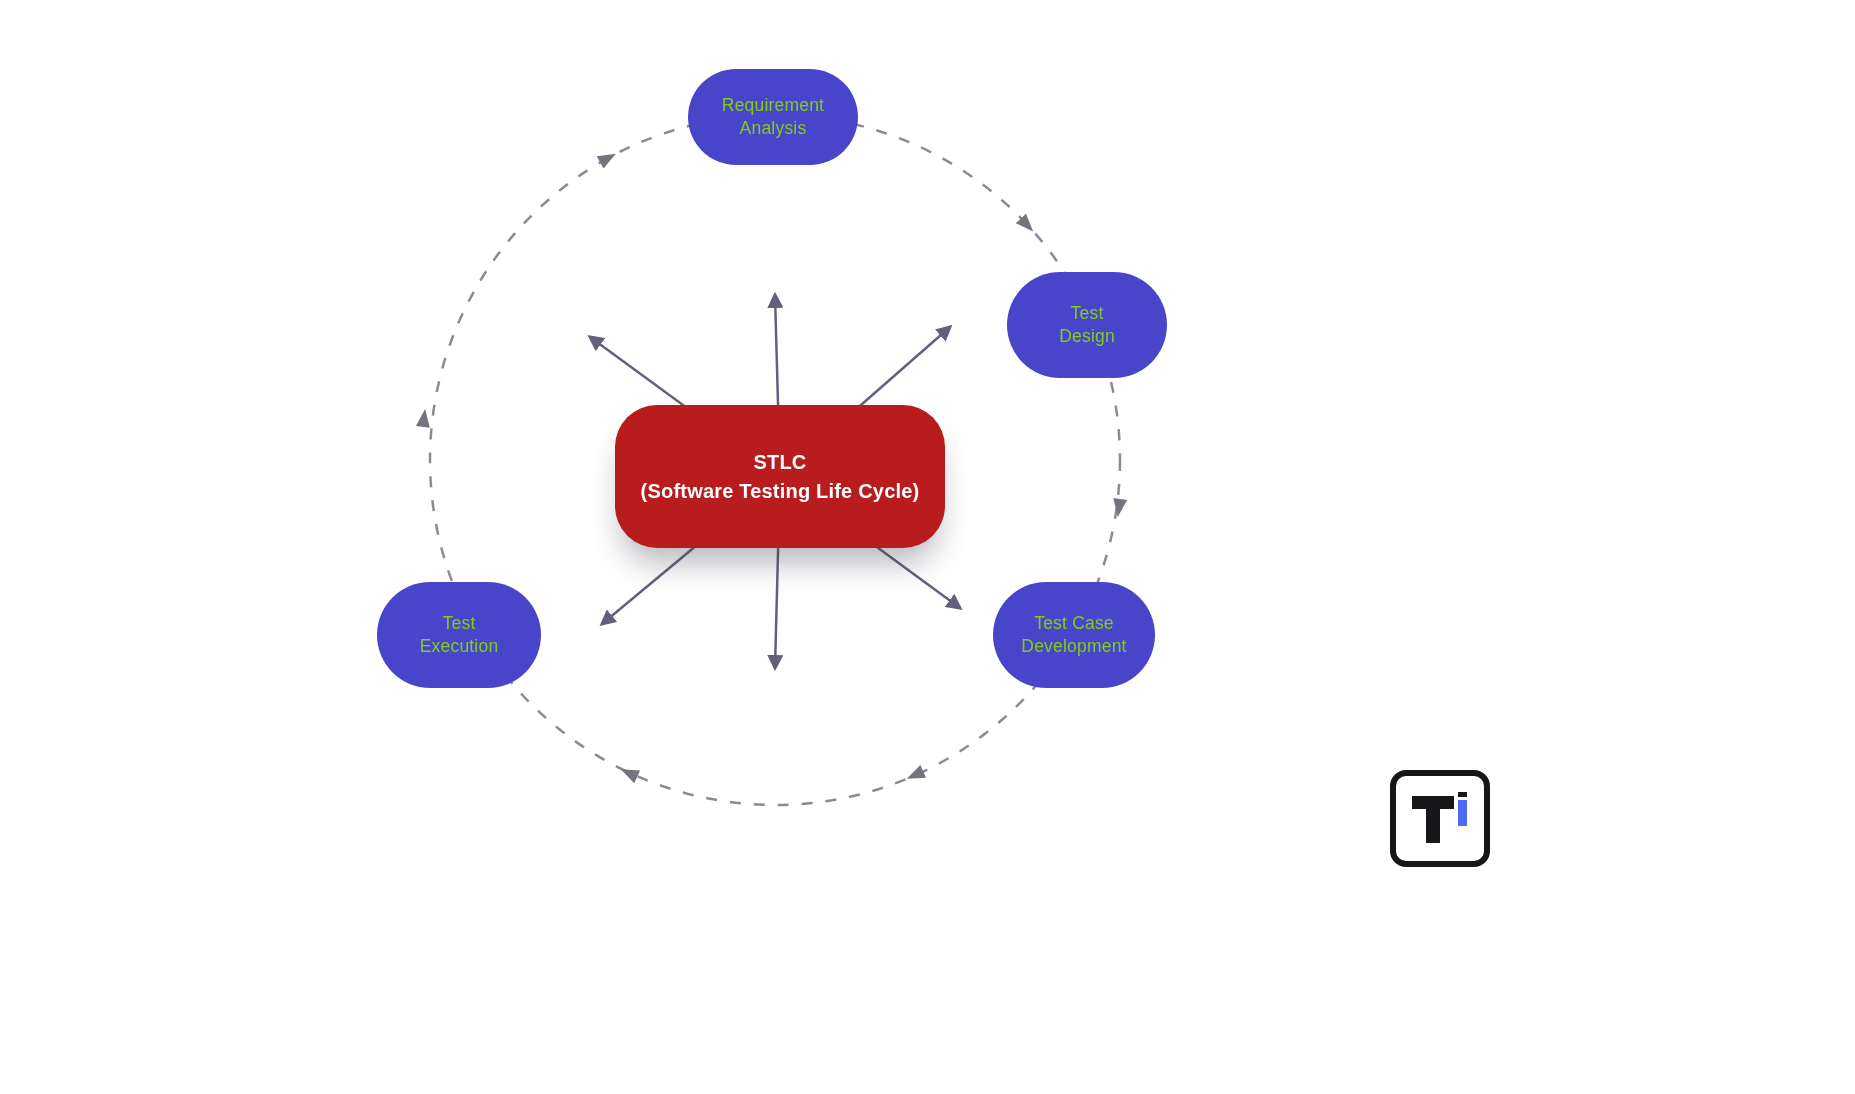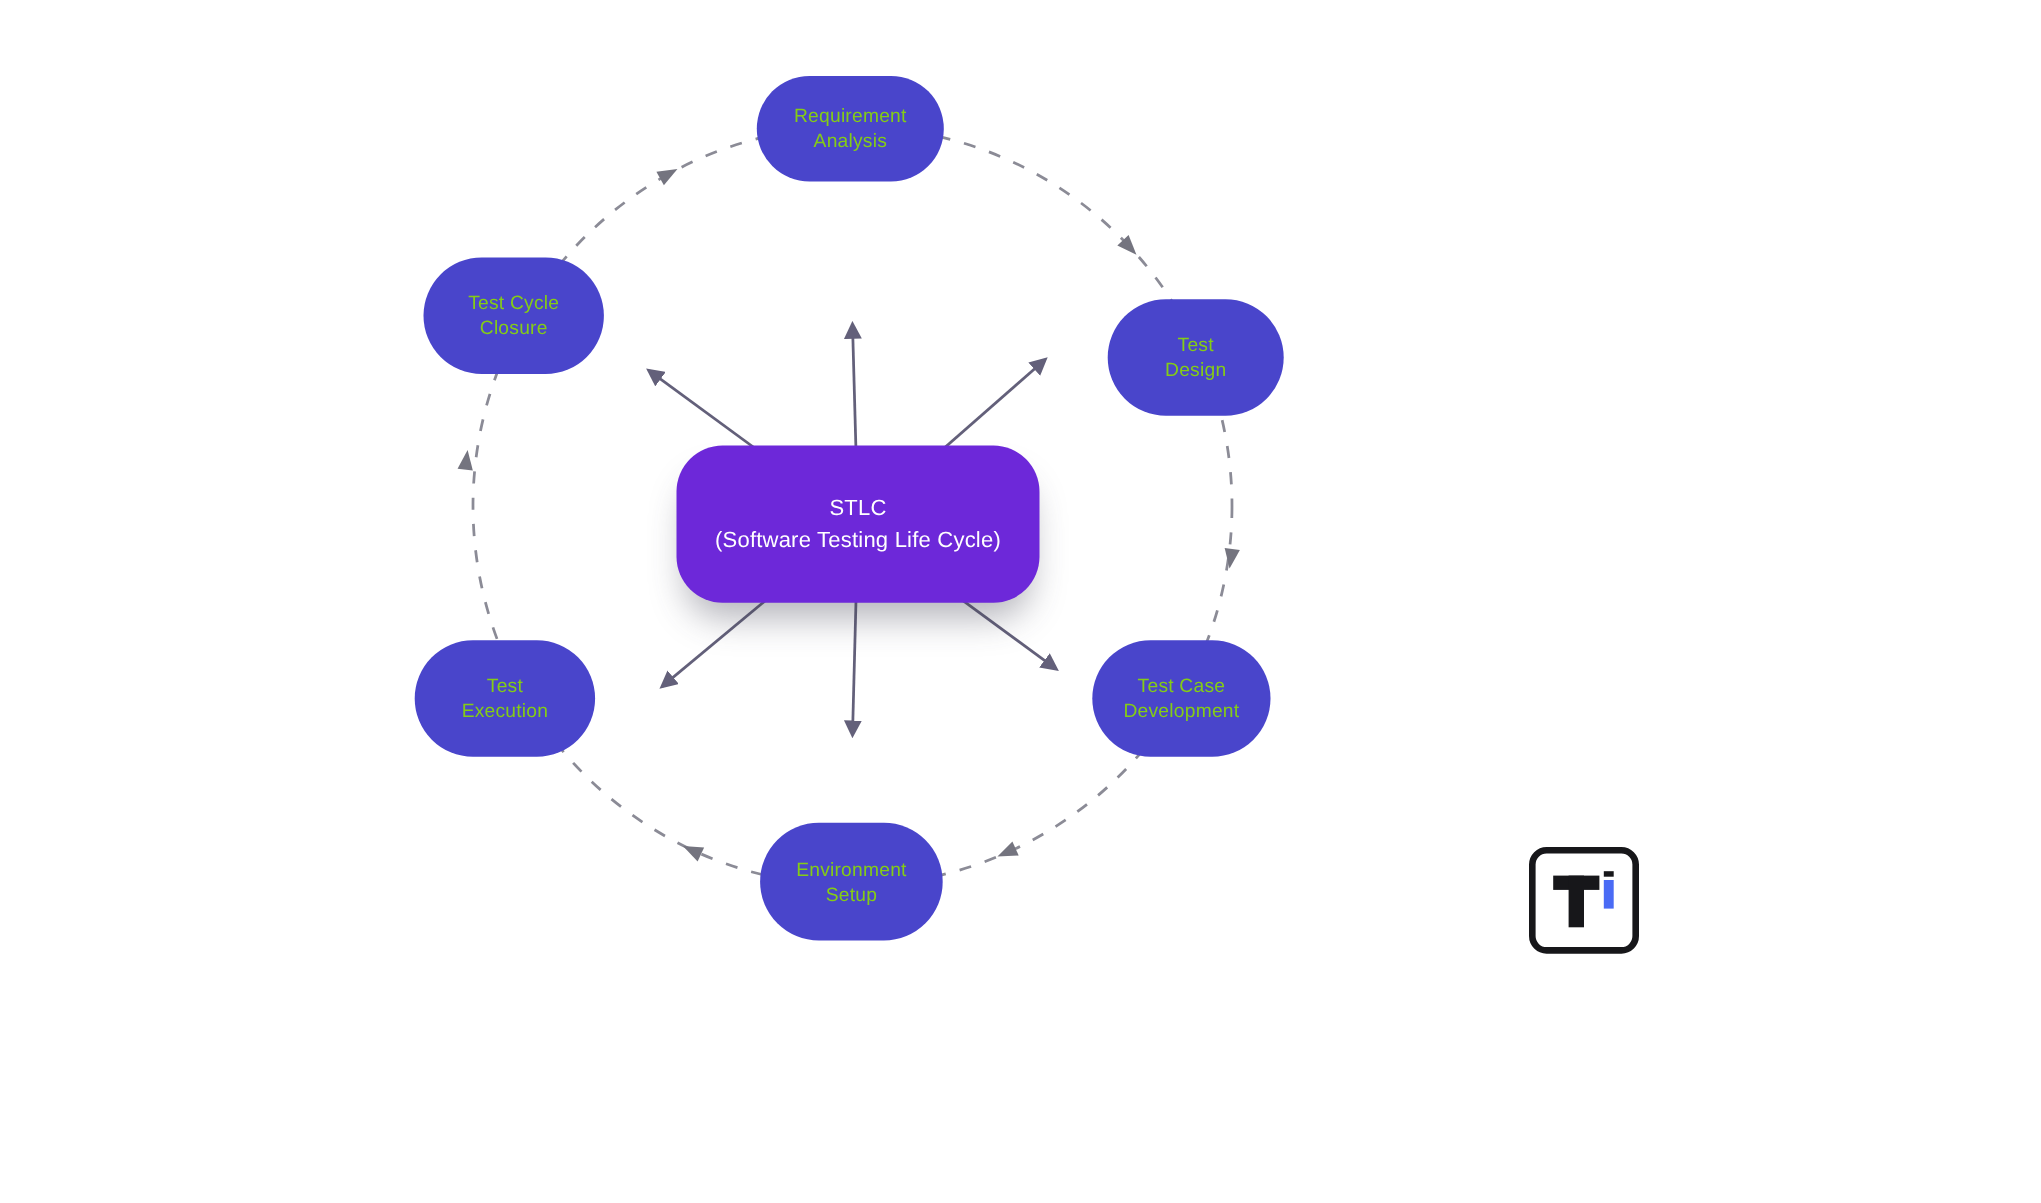--- a/index.html
+++ b/index.html
@@ -39,29 +39,29 @@
   .node-requirement-analysis{ left:688px; top:69px;  width:170px; height:96px; }
   .node-test-design{          left:1007px;top:272px; width:160px; height:106px;}
   .node-test-case-development{left:993px;top:582px; width:162px; height:106px;}
   .node-environment-setup{    left:691px; top:748px; width:166px; height:107px;}
   .node-test-execution{       left:377px; top:582px; width:164px; height:106px;}
   .node-test-cycle-closure{   left:385px; top:234px; width:164px; height:106px;}
   .center-node{
     position:absolute;
     left:615px; top:405px;
     width:330px; height:143px;
-    background:#6d28d9;
+    background:#b91c1c;
     border-radius:42px;
     display:flex;
     align-items:center;
     justify-content:center;
     text-align:center;
     color:#ffffff;
     font-size:20px;
-    font-weight:400;
+    font-weight:700;
     line-height:1.45;
     white-space:pre-line;
     letter-spacing:.2px;
     box-shadow:0 22px 32px -8px rgba(60,60,80,.38);
   }
   .logo{
     position:absolute;
     left:1390px; top:770px;
     width:100px; height:97px;
     box-sizing:border-box;
@@ -144,28 +144,24 @@
 
   <div class="node node-requirement-analysis">Requirement
 Analysis</div>
 
   <div class="node node-test-design">Test
 Design</div>
 
   <div class="node node-test-case-development">Test Case
 Development</div>
 
-  <div class="node node-environment-setup">Environment
-Setup</div>
 
   <div class="node node-test-execution">Test
 Execution</div>
 
-  <div class="node node-test-cycle-closure">Test Cycle
-Closure</div>
 
   <div class="logo">
     <div class="t-bar"></div>
     <div class="t-stem"></div>
     <div class="t-dot"></div>
     <div class="t-accent"></div>
   </div>
 
 </div>
 

